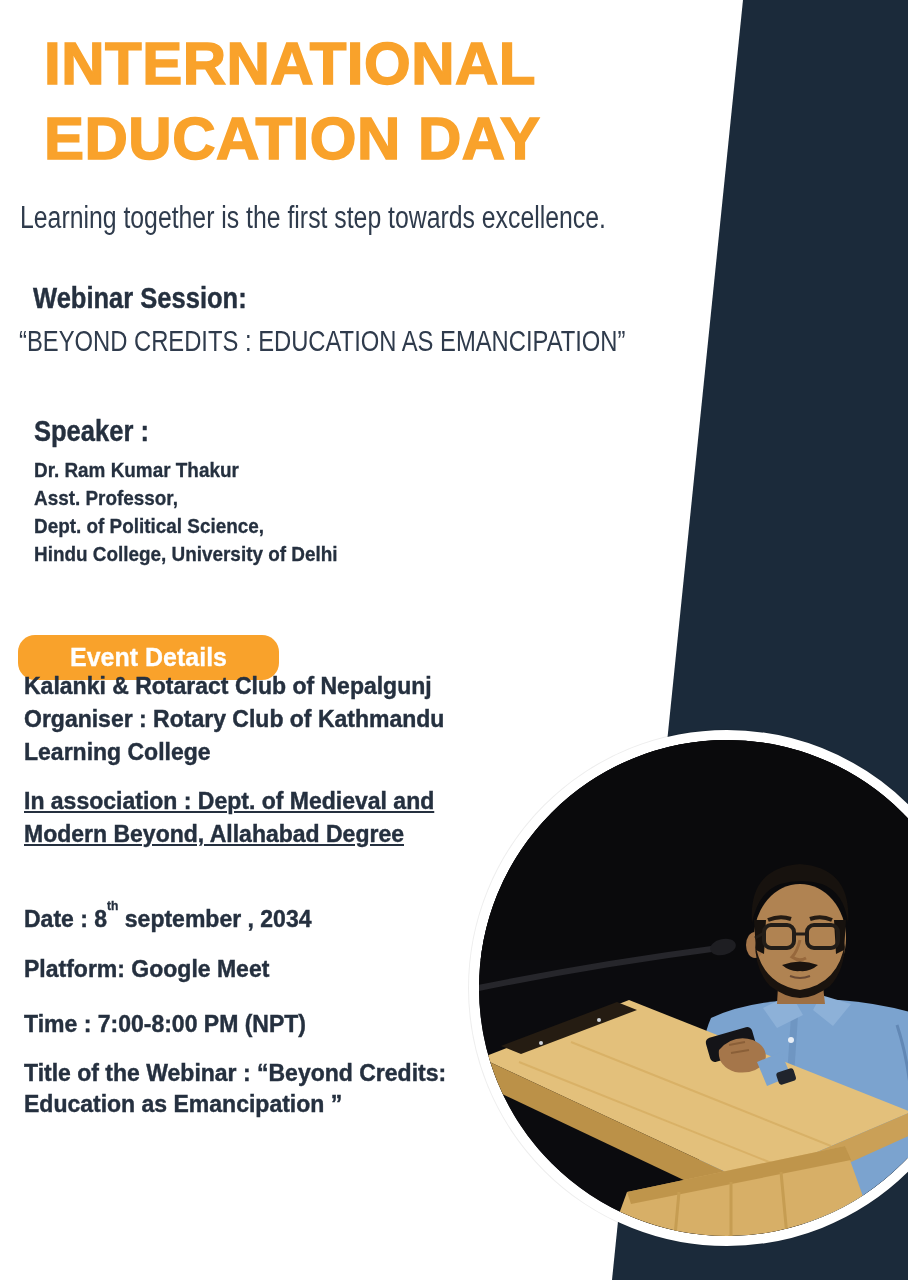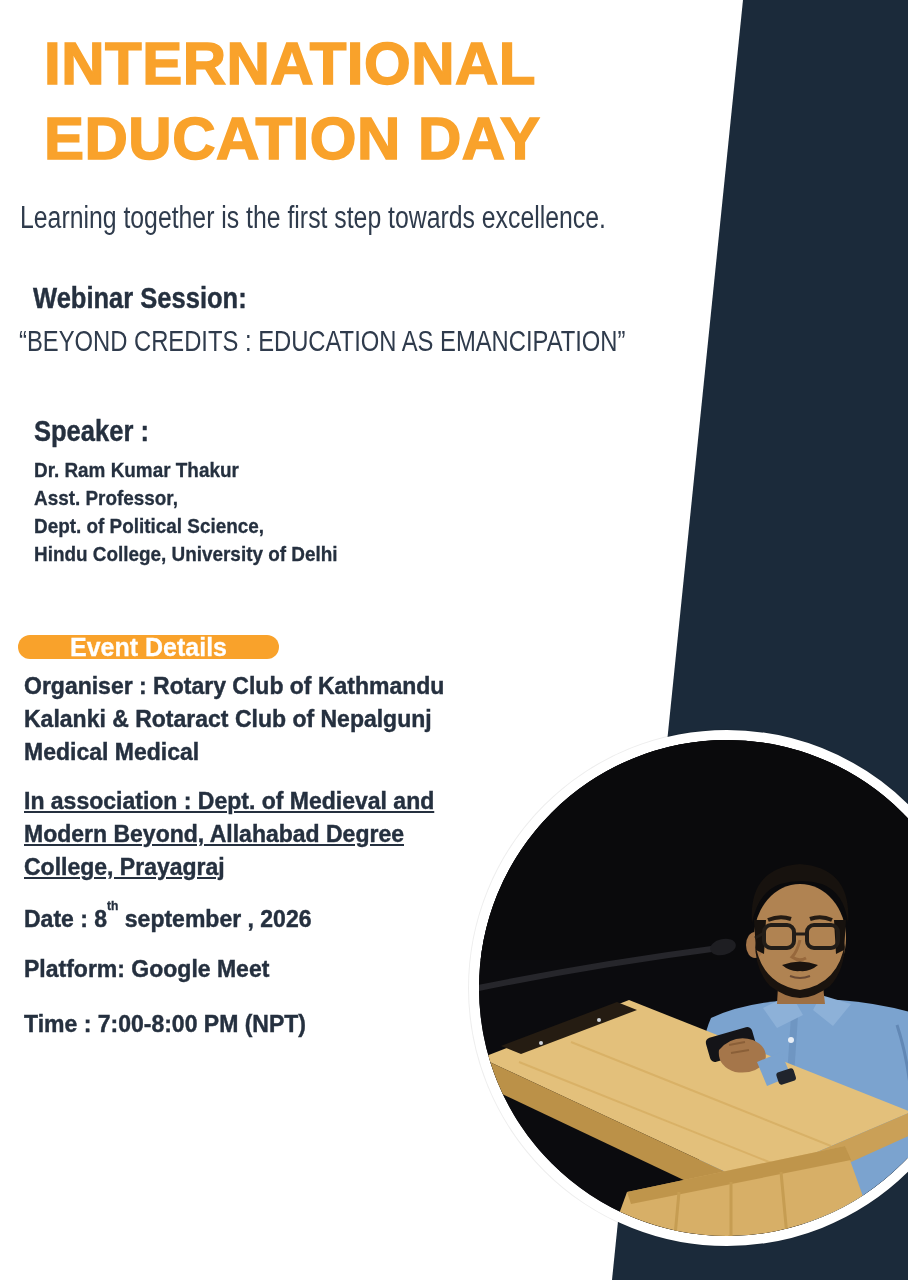--- a/index.html
+++ b/index.html
@@ -33,21 +33,21 @@
   .webinar-quote{left:19px;top:325px;font-size:29px;color:var(--ink-soft);white-space:nowrap;
                  transform:scaleX(.82);transform-origin:left top;}
 
   .speaker-label{left:34px;top:415px;font-size:29px;font-weight:700;color:var(--ink);
                  -webkit-text-stroke:.4px var(--ink);white-space:nowrap;
                  transform:scaleX(.88);transform-origin:left top;}
   .speaker-lines{left:34px;top:456px;font-size:21px;font-weight:700;color:var(--ink);
                  line-height:28px;-webkit-text-stroke:.3px var(--ink);white-space:nowrap;
                  transform:scaleX(.9);transform-origin:left top;}
 
-  .badge{left:18px;top:635px;width:261px;height:24px;border-radius:17px;background:var(--accent);
+  .badge{left:18px;top:635px;width:261px;height:45px;border-radius:17px;background:var(--accent);
          color:var(--badge-text);font-size:25px;font-weight:700;display:flex;align-items:center;
          justify-content:center;-webkit-text-stroke:.3px var(--badge-text);}
 
   .para{font-size:23px;font-weight:700;color:var(--ink);line-height:33px;
         -webkit-text-stroke:.4px var(--ink);white-space:nowrap;}
   .organiser{left:24px;top:670px;}
   .assoc{left:24px;top:785px;text-decoration:underline;}
   .date-line{left:24px;top:898px;}
   .date-line sup{font-size:12px;position:relative;top:-8px;-webkit-text-stroke:.3px var(--ink);}
   .platform-line{left:24px;top:953px;}
@@ -81,36 +81,39 @@
   <div class="abs speaker-lines">
     <div>Dr. Ram Kumar Thakur</div>
     <div>Asst. Professor,</div>
     <div>Dept. of Political Science,</div>
     <div>Hindu College, University of Delhi</div>
   </div>
 
   <div class="abs badge">Event Details</div>
 
   <div class="abs para organiser">
+    <div>Kalanki &amp; Rotaract Club of Nepalgunj</div>
     <div>Organiser : Rotary Club of Kathmandu</div>
-    <div>Kalanki &amp; Rotaract Club of Nepalgunj</div>
-    <div>Medical Medical</div>
+    <div>Learning College</div>
   </div>
 
   <div class="abs para assoc">
     <div>In association : Dept. of Medieval and</div>
     <div>Modern Beyond, Allahabad Degree</div>
-    <div>College, Prayagraj</div>
   </div>
 
-  <div class="abs para date-line"><span>Date : 8</span><sup>th</sup><span> september , 2026</span></div>
+  <div class="abs para date-line"><span>Date : 8</span><sup>th</sup><span> september , 2034</span></div>
 
   <div class="abs para platform-line">Platform: Google Meet</div>
   <div class="abs para time-line">Time : 7:00-8:00 PM (NPT)</div>
 
+  <div class="abs para webtitle">
+    <div>Title of the Webinar : “Beyond Credits:</div>
+    <div>Education as Emancipation ”</div>
+  </div>
 
   <div class="photo">
     <svg viewBox="0 0 496 496" aria-hidden="true">
 
       <rect width="496" height="496" fill="#0B0B0E"></rect>
       <rect width="496" height="220" fill="#0A0A0C"></rect>
 
       <path d="M -10 250 Q 110 225 240 208" stroke="#26262B" stroke-width="6" fill="none"></path>
       <ellipse cx="244" cy="207" rx="13" ry="8" fill="#1E1E22" transform="rotate(-12 244 207)"></ellipse>
 

